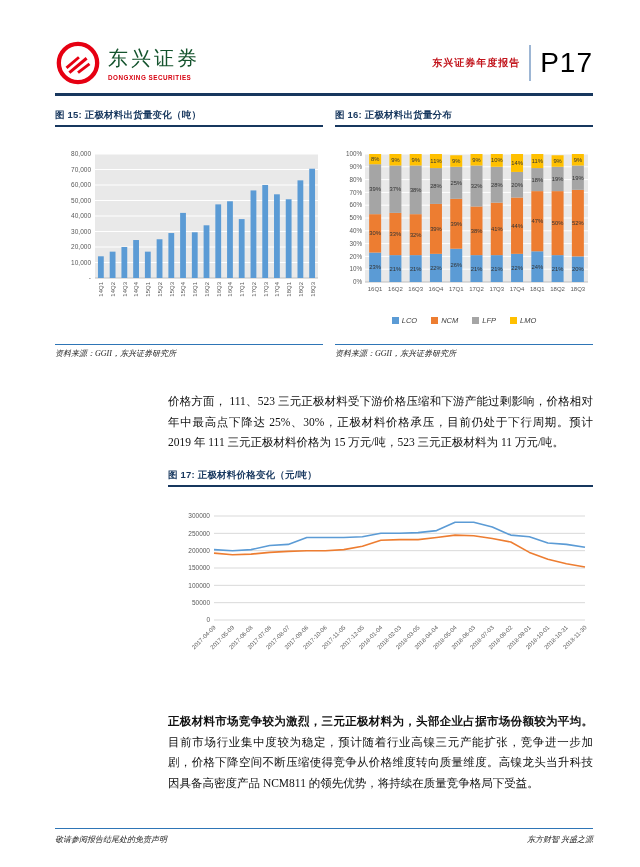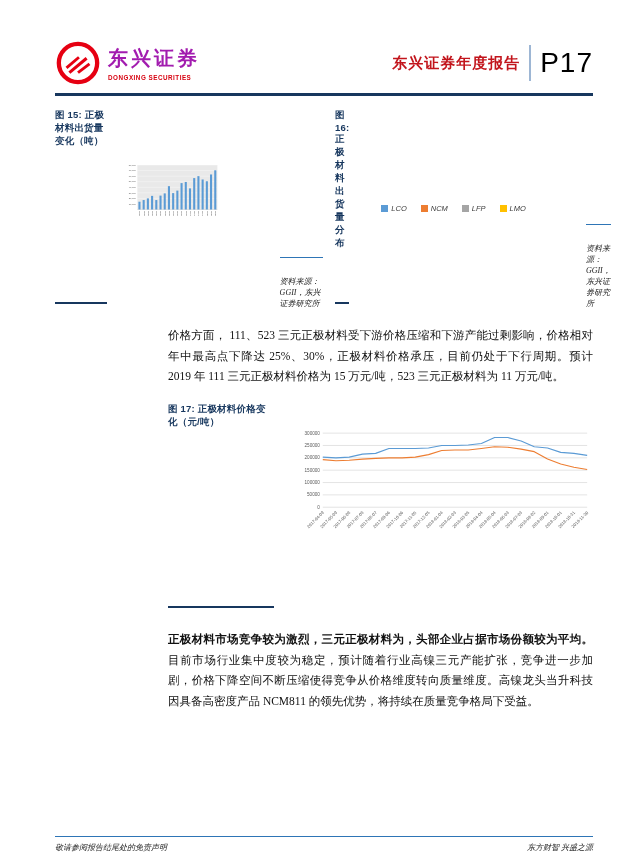--- a/index.html
+++ b/index.html
@@ -4,49 +4,49 @@
 <style>
   * { box-sizing: border-box; margin: 0; padding: 0; }
   html,body { background:#fff; }
   body { width:640px; height:867px; font-family:"Liberation Sans",sans-serif; color:#1a1a1a; position:relative; overflow:hidden; }
   .page { position:relative; width:640px; height:867px; padding:0 47px 0 55px; }
 
   
   .header { display:flex; justify-content:space-between; align-items:center; padding-top:40px; }
   .logo { display:flex; align-items:center; gap:7px; }
   .logo-texts { display:flex; flex-direction:column; }
-  .logo-cn { font-size:20px; font-weight:bold; color:#a21caf; letter-spacing:3px; }
+  .logo-cn { font-size:20px; font-weight:normal; color:#14532d; letter-spacing:3px; }
   .logo-en { font-size:6.3px; color:#D7000F; font-weight:bold; letter-spacing:0.5px; margin-top:2px; }
   .header-right { display:flex; align-items:center; gap:9px; }
   .titles { text-align:right; }
-  .report-type { font-size:15px; font-weight:bold; color:#C2151C; letter-spacing:1px; }
+  .report-type { font-size:10px; font-weight:bold; color:#C2151C; letter-spacing:1px; }
   .report-subtitle { font-family:"Liberation Serif",serif; font-style:italic; font-weight:bold; font-size:8px; color:#222; margin-top:3px; }
   .vert-divider { width:2px; height:36px; background:#9DB6D4; }
   .pagenum { font-size:28px; color:#000000; letter-spacing:1px; }
   .header-rule { height:3px; background:#17375E; margin-top:7px; }
 
   
   .figures-row { display:flex; gap:12px; margin-top:13px; }
-  .figure-panel { display:flex; flex-direction:row;gap:16px; }
+  .figure-panel { display:flex; flex-direction:column;gap:16px; }
   .panel-left { width:268px; min-height:200px; }
   .panel-right { width:258px; min-height:200px; }
   .fig-title { font-size:9.5px; font-weight:bold; color:#17375E; border-bottom:2px solid #17375E; padding-bottom:3px; margin-bottom:5px; letter-spacing:0.2px; }
-  .fig-source { margin-top:auto; border-top:1.5px solid #2E75B6; padding-top:18px; font-family:"Liberation Serif",serif; font-style:italic; font-size:8px; color:#222;margin-left:44px; }
+  .fig-source { margin-top:auto; border-top:1.5px solid #2E75B6; padding-top:3px; font-family:"Liberation Serif",serif; font-style:italic; font-size:8px; color:#222; }
   .legend-row { display:flex; justify-content:center; align-items:center; gap:14px; font-size:7.5px; color:#404040; margin:2px 0 3px; }
   .legend-row.wide { gap:95px; }
   .legend-item { display:flex; align-items:center; gap:3px;font-style:italic; }
 
   
-  .para { width:425px; margin:16px 0 0 113px; font-family:"Liberation Serif",serif; font-size:11.5px; line-height:1.8; text-align:justify; color:#111; }
+  .para { width:425px; margin:32px 0 0 113px; font-family:"Liberation Serif",serif; font-size:11.5px; line-height:1.8; text-align:justify; color:#111; }
 
   
   .fig17 { width:425px; margin:16px 0 0 113px; min-height:210px; }
 
   
-  .footer { position:absolute; left:55px; right:47px; bottom:14px; border-top:1.5px solid #2E75B6; padding-top:5px; display:flex; justify-content:space-between; font-family:"Liberation Serif",serif; font-style:italic; font-size:8px; color:#222; }
+  .footer { position:absolute; left:55px; right:47px; bottom:22px; border-top:1.5px solid #2E75B6; padding-top:5px; display:flex; justify-content:space-between; font-family:"Liberation Serif",serif; font-style:italic; font-size:8px; color:#222; }
 </style>
 </head>
 <body>
 
 <div class="page">
 
   <div class="header">
     <div class="logo">
       <svg width="46" height="46" viewBox="0 0 48 48">
         <circle cx="24" cy="24" r="20" fill="#fff" stroke="#E60012" stroke-width="4.5"></circle>

